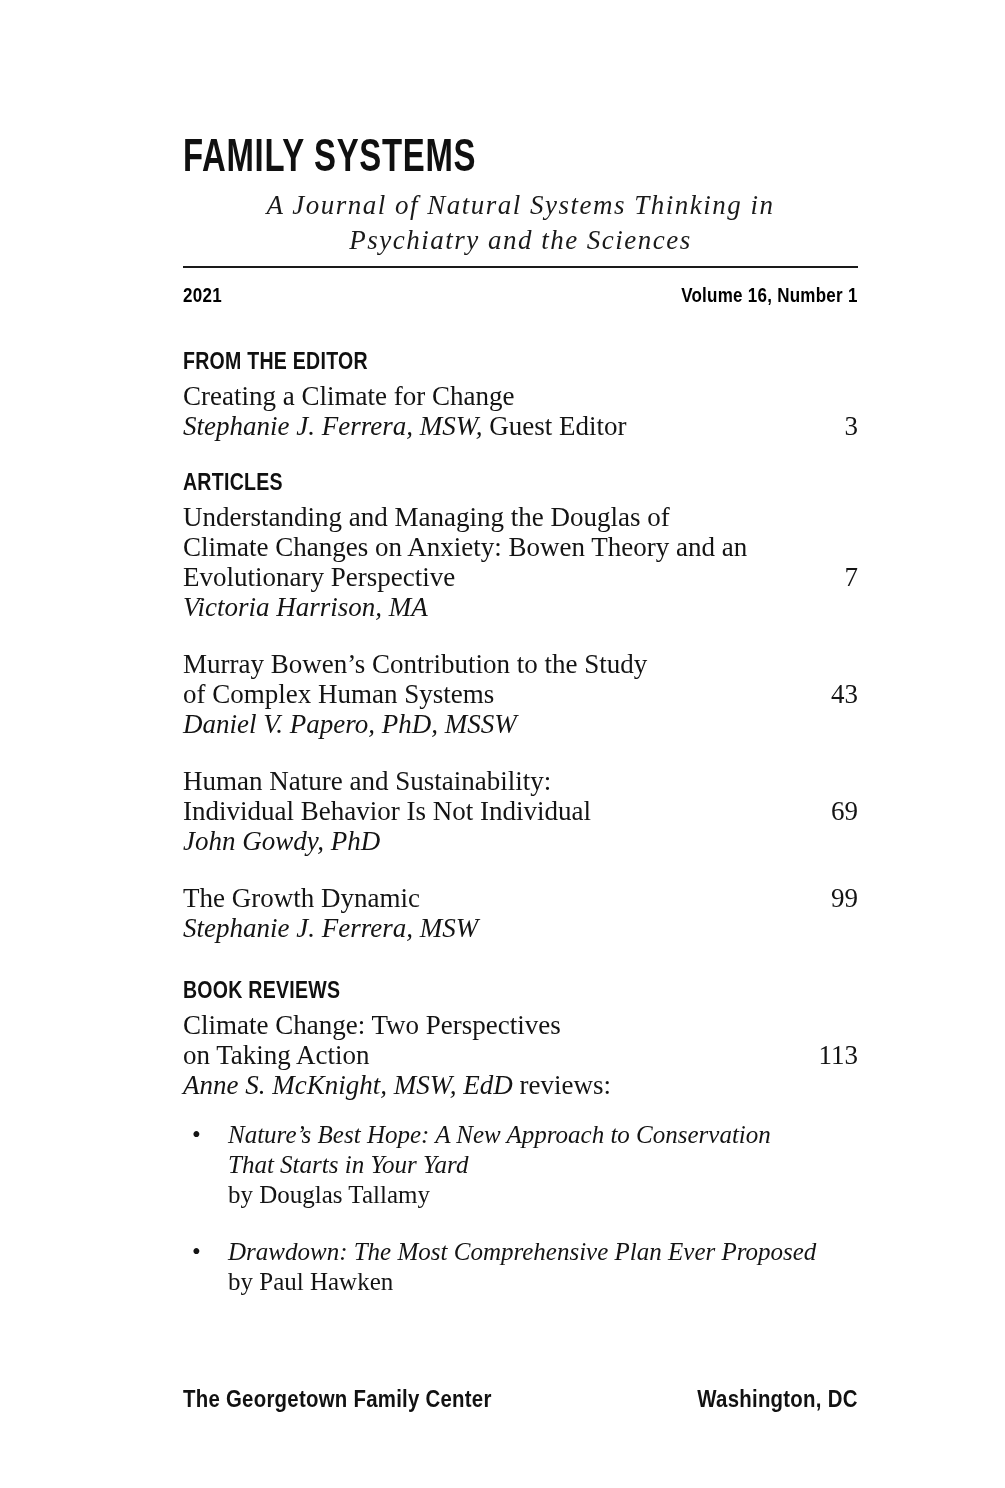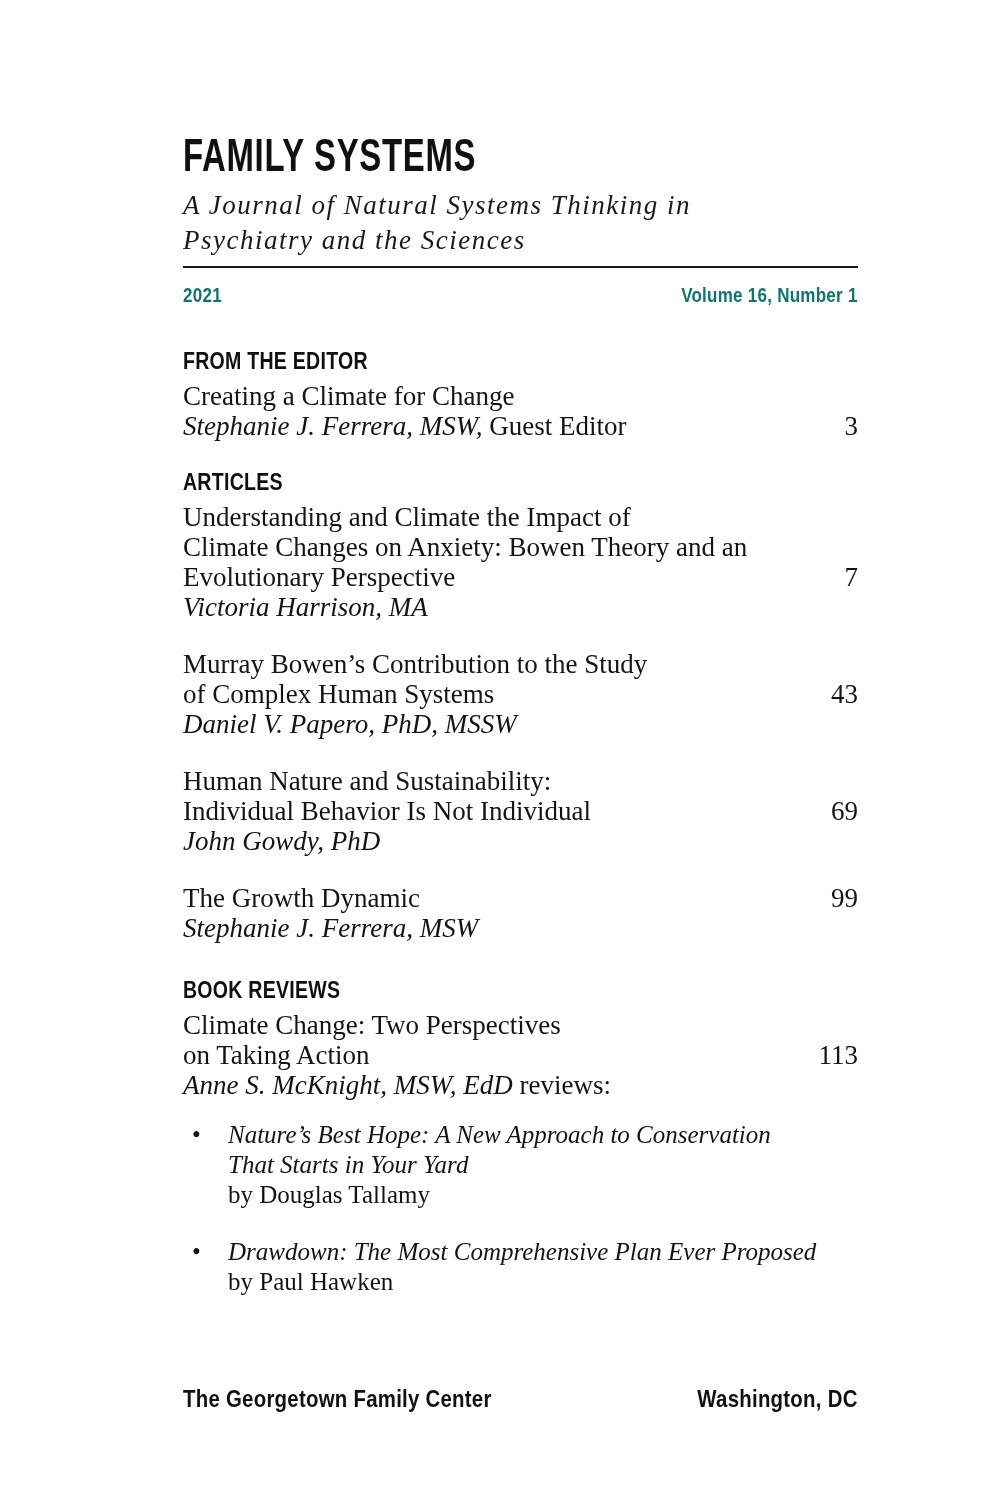--- a/index.html
+++ b/index.html
@@ -28,29 +28,30 @@
     white-space:nowrap;
     color:#101010;
   }
   .subtitle {
     margin-top:10px;
     font-style:italic;
     font-size:27px;
     line-height:35px;
     letter-spacing:1.5px;
     color:#1a1a1a;
+    text-align:center;
   }
   .rule { margin-top:8px; border:0; border-top:2px solid #1a1a1a; width:100%; }
 
   .meta-row {
     margin-top:14px;
     display:flex; justify-content:space-between; align-items:baseline;
     font-family:"Liberation Sans", sans-serif;
     font-weight:700; font-size:20px; line-height:26px; letter-spacing:0.3px;
-    color:#0f766e;
+    color:#000000;
   }
 
   .sec { margin-top:40px; }
   #sec-articles { margin-top:28px; }
   #sec-book-reviews { margin-top:34px; }
 
   .sec-heading-row { line-height:26px; margin-bottom:4px; }
   .sec-heading {
     font-weight:700; font-size:23px; letter-spacing:0.3px; color:#101010;
     white-space:nowrap;
@@ -116,21 +117,21 @@
       </div>
     </section>
 
     <section class="sec" id="sec-articles">
       <div class="sec-heading-row">
         <span class="sec-heading sans cond">ARTICLES</span>
       </div>
 
       <div class="entry">
         <div class="line">
-          <span class="txt"><em></em><span>Understanding and Climate the Impact of</span></span>
+          <span class="txt"><em></em><span>Understanding and Managing the Douglas of</span></span>
           <span class="pg"></span>
         </div>
         <div class="line">
           <span class="txt"><em></em><span>Climate Changes on Anxiety: Bowen Theory and an</span></span>
           <span class="pg"></span>
         </div>
         <div class="line">
           <span class="txt"><em></em><span>Evolutionary Perspective</span></span>
           <span class="pg">7</span>
         </div>

